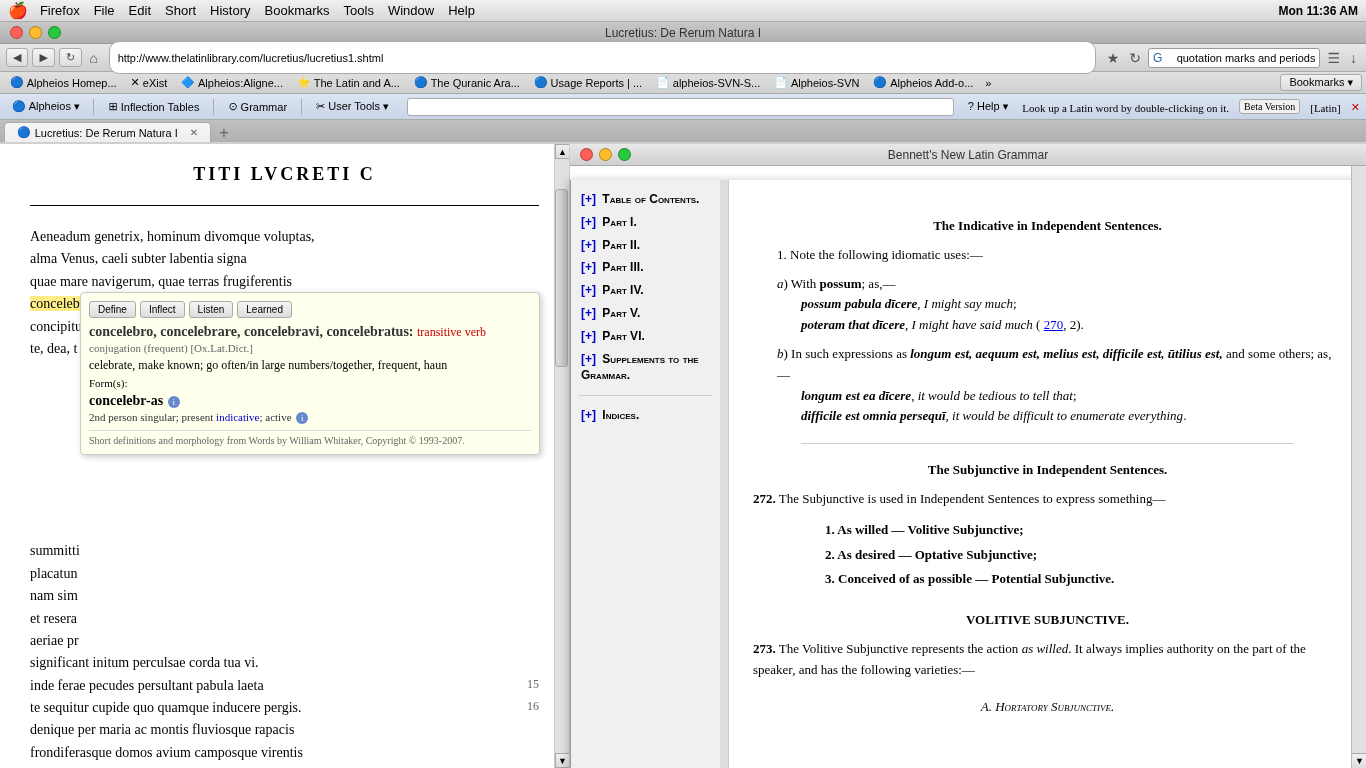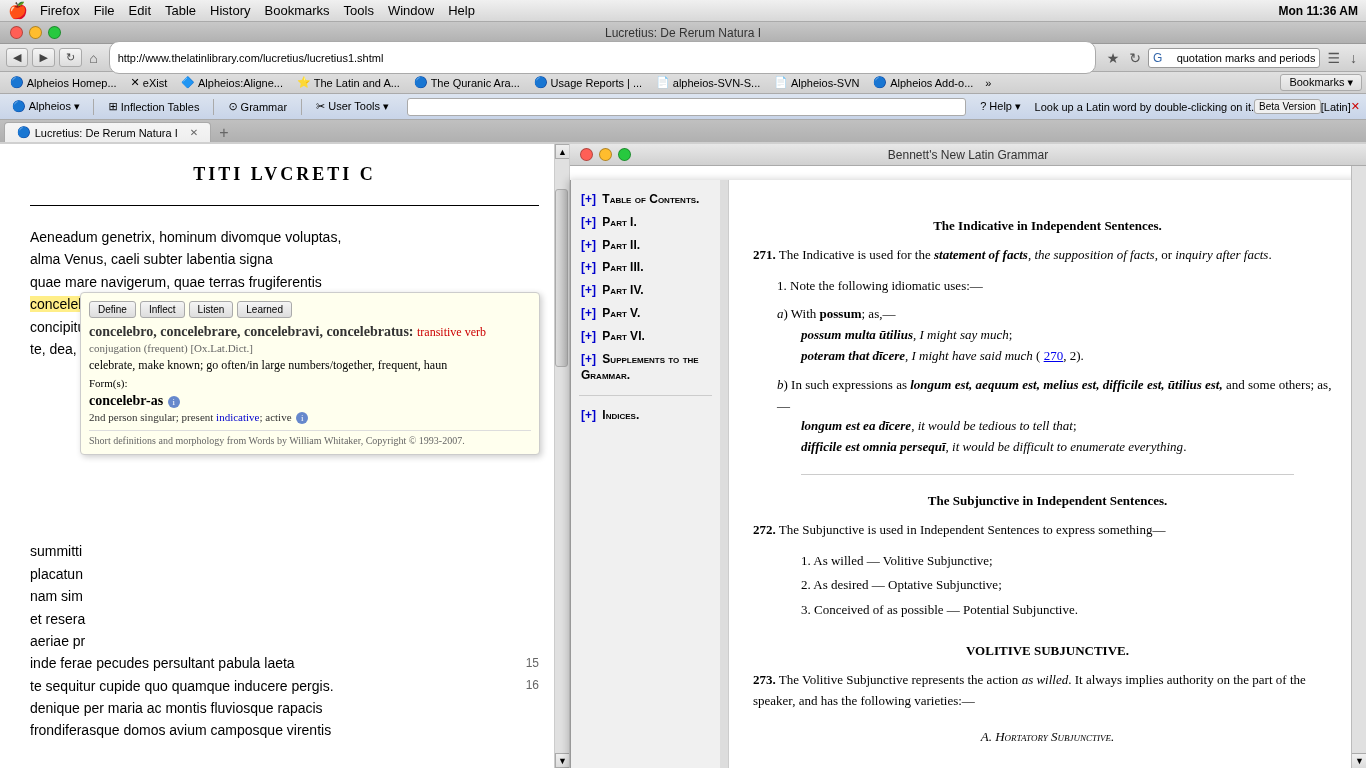--- a/index.html
+++ b/index.html
@@ -80,21 +80,21 @@
       height: 26px;
       display: flex;
       align-items: center;
       padding: 0 6px;
       gap: 8px;
       border-bottom: 1px solid #aaa;
     }
     .toolbar-item { display: flex; align-items: center; gap: 3px; font-size: 11px; cursor: pointer; padding: 2px 6px; }
     .toolbar-separator { width: 1px; height: 16px; background: #aaa; }
     .toolbar-search { flex: 1; height: 18px; border: 1px solid #aaa; border-radius: 3px; padding: 0 6px; font-size: 11px; margin-left: 4px; }
-    .toolbar-right { margin-left: auto; display: flex; align-items: center; font-size: 11px; }
+    .toolbar-right { margin-left: auto; display: flex; align-items: flex-end; gap: 10px; font-size: 11px; font-family: Liberation Serif, serif; }
     .beta-badge { background: #f0f0f0; border: 1px solid #aaa; border-radius: 3px; padding: 1px 4px; font-size: 10px; }
 
     
     #tab-bar {
       background: linear-gradient(to bottom, #c0c0c0, #b0b0b0);
       height: 24px;
       display: flex;
       align-items: flex-end;
       padding: 0 4px;
       border-bottom: 2px solid #d0d0d0;
@@ -126,21 +126,21 @@
     }
     #latin-title {
       text-align: center;
       font-size: 18px;
       font-weight: bold;
       letter-spacing: 3px;
       margin-bottom: 20px;
       color: #000;
     }
     #latin-divider { border: none; border-top: 1px solid #000; margin-bottom: 20px; }
-    .latin-line { font-size: 14px; font-family: Liberation Sans, sans-serif; line-height: 1.6; color: #000; display: flex; justify-content: space-between; align-items: center; }
+    .latin-line { font-size: 14px; font-family: Liberation Serif, serif; line-height: 1.6; color: #000; display: flex; justify-content: space-between; align-items: flex-start; }
     .line-num { color: #666; font-size: 12px; min-width: 30px; text-align: right; }
 
     
     #word-popup {
       position: absolute;
       top: 148px;
       left: 80px;
       background: #ffffee;
       border: 1px solid #ccc;
       border-radius: 4px;
@@ -200,21 +200,21 @@
       line-height: 1.6;
     }
     .grammar-section-title { text-align: center; font-weight: bold; font-size: 13px; margin: 16px 0 8px; }
     .grammar-para { margin-bottom: 10px; color: #000; }
     .grammar-para .num { font-weight: bold; }
     .grammar-indent { margin-left: 24px; margin-bottom: 8px; }
     .grammar-latin { font-style: italic; font-weight: bold; }
     .grammar-italic { font-style: italic; }
     .grammar-bold { font-weight: bold; }
     .section-divider { border: none; border-top: 1px solid #ccc; margin: 16px 48px; }
-    .grammar-list { margin-left: 48px; list-style: none; }
+    .grammar-list { margin-left: 72px; list-style: none; font-weight: bold; }
     .grammar-list li { margin-bottom: 4px; }
 
     
     #grammar-titlebar {
       position: absolute;
       top: 0;
       left: 570px;
       width: 796px;
       background: linear-gradient(to bottom, #e8e8e8, #d0d0d0);
       height: 22px;
@@ -236,21 +236,21 @@
     #latin-scroll { position: absolute; right: 0; top: 0; width: 15px; height: 100%; background: #f0f0f0; border-left: 1px solid #ccc; display: flex; flex-direction: column; }
   </style>
 </head>
 <body>
 
 <div id="menubar">
   <span class="apple">🍎</span>
   <span class="menu-item">Firefox</span>
   <span class="menu-item">File</span>
   <span class="menu-item">Edit</span>
-  <span class="menu-item">Table</span>
+  <span class="menu-item">Short</span>
   <span class="menu-item">History</span>
   <span class="menu-item">Bookmarks</span>
   <span class="menu-item">Tools</span>
   <span class="menu-item">Window</span>
   <span class="menu-item">Help</span>
   <span class="time">Mon 11:36 AM</span>
 </div>
 
 <div id="firefox-window">
 
@@ -423,20 +423,23 @@
         <div class="latin-line">
           <span>nam sim</span>
         </div>
         <div class="latin-line">
           <span>et resera</span>
         </div>
         <div class="latin-line">
           <span>aeriae pr</span>
         </div>
         <div class="latin-line">
+          <span>significant initum perculsae corda tua vi.</span>
+        </div>
+        <div class="latin-line">
           <span>inde ferae pecudes persultant pabula laeta</span>
           <span class="line-num">15</span>
         </div>
         <div class="latin-line">
           <span>te sequitur cupide quo quamque inducere pergis.</span>
           <span class="line-num">16</span>
         </div>
         <div class="latin-line">
           <span>denique per maria ac montis fluviosque rapacis</span>
         </div>
@@ -506,33 +509,29 @@
         </div>
       </div>
 
       <div style="width:8px;background:#ddd;border-right:1px solid #ccc;flex-shrink:0;"></div>
 
       <div id="grammar-content">
         <div class="grammar-section-title">
           <strong>The Indicative in Independent Sentences.</strong>
         </div>
 
-        <p class="grammar-para">
-          <span class="num">271.</span>
-          The Indicative is used for the <span class="grammar-italic grammar-bold">statement of facts</span>, <span class="grammar-italic">the supposition of facts</span>, or <span class="grammar-italic">inquiry after facts</span>.
-        </p>
 
         <p class="grammar-para grammar-indent">
           1. Note the following idiomatic uses:—
         </p>
 
         <div class="grammar-indent">
           <p><em>a</em>) With <strong>possum</strong>; as,—</p>
           <div class="grammar-indent">
-            <p><span class="grammar-latin">possum multa ūtilius</span>, <span class="grammar-italic">I might say much</span>;</p>
+            <p><span class="grammar-latin">possum pabula dīcere</span>, <span class="grammar-italic">I might say much</span>;</p>
             <p><span class="grammar-latin">poteram that dīcere</span>, <span class="grammar-italic">I might have said much</span> ( <a href="#">270</a>, 2).</p>
           </div>
         </div>
 
         <div class="grammar-indent">
           <p><em>b</em>) In such expressions as <span class="grammar-latin">longum est, aequum est, melius est, difficile est, ūtilius est,</span> and some others; as,—</p>
           <div class="grammar-indent">
             <p><span class="grammar-latin">longum est ea dīcere</span>, <span class="grammar-italic">it would be tedious to tell that</span>;</p>
             <p><span class="grammar-latin">difficile est omnia persequī</span>, <span class="grammar-italic">it would be difficult to enumerate everything</span>.</p>
           </div>

